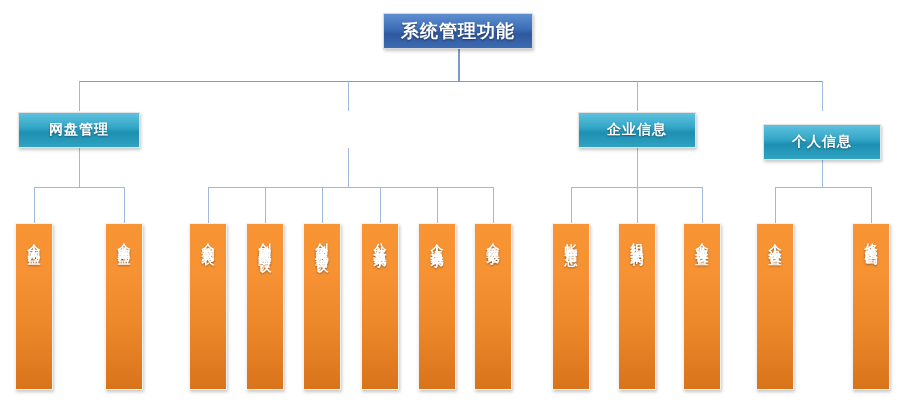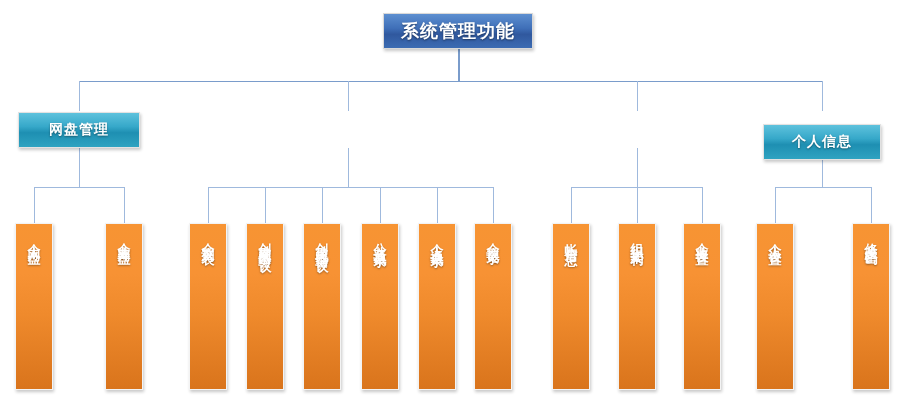--- a/index.html
+++ b/index.html
@@ -115,20 +115,21 @@
   <div class="line v" style="left:822px; top:148px; height:39px;"></div>
   <div class="line h" style="left:775px; top:187px; width:96px;"></div>
   <div class="line v" style="left:775px; top:187px; height:36px;"></div>
   <div class="line v" style="left:871px; top:187px; height:36px;"></div>
 
   <div class="node root" style="left:383px; top:13px; width:150px; height:36px;">系统管理功能</div>
 
   <div class="node l2" style="left:18px; top:112px; width:122px; height:36px;">网盘管理</div>
 
 
+  <div class="node l2" style="left:578px; top:112px; width:118px; height:36px;">企业信息</div>
 
   <div class="node l2" style="left:763px; top:124px; width:118px; height:36px;">个人信息</div>
 
   <div class="node leaf" style="left:15px; top:223px; width:38px; height:167px;">
     <span class="vtext">个人网盘</span>
   </div>
   <div class="node leaf" style="left:105px; top:223px; width:38px; height:167px;">
     <span class="vtext">企业网盘</span>
   </div>
 

